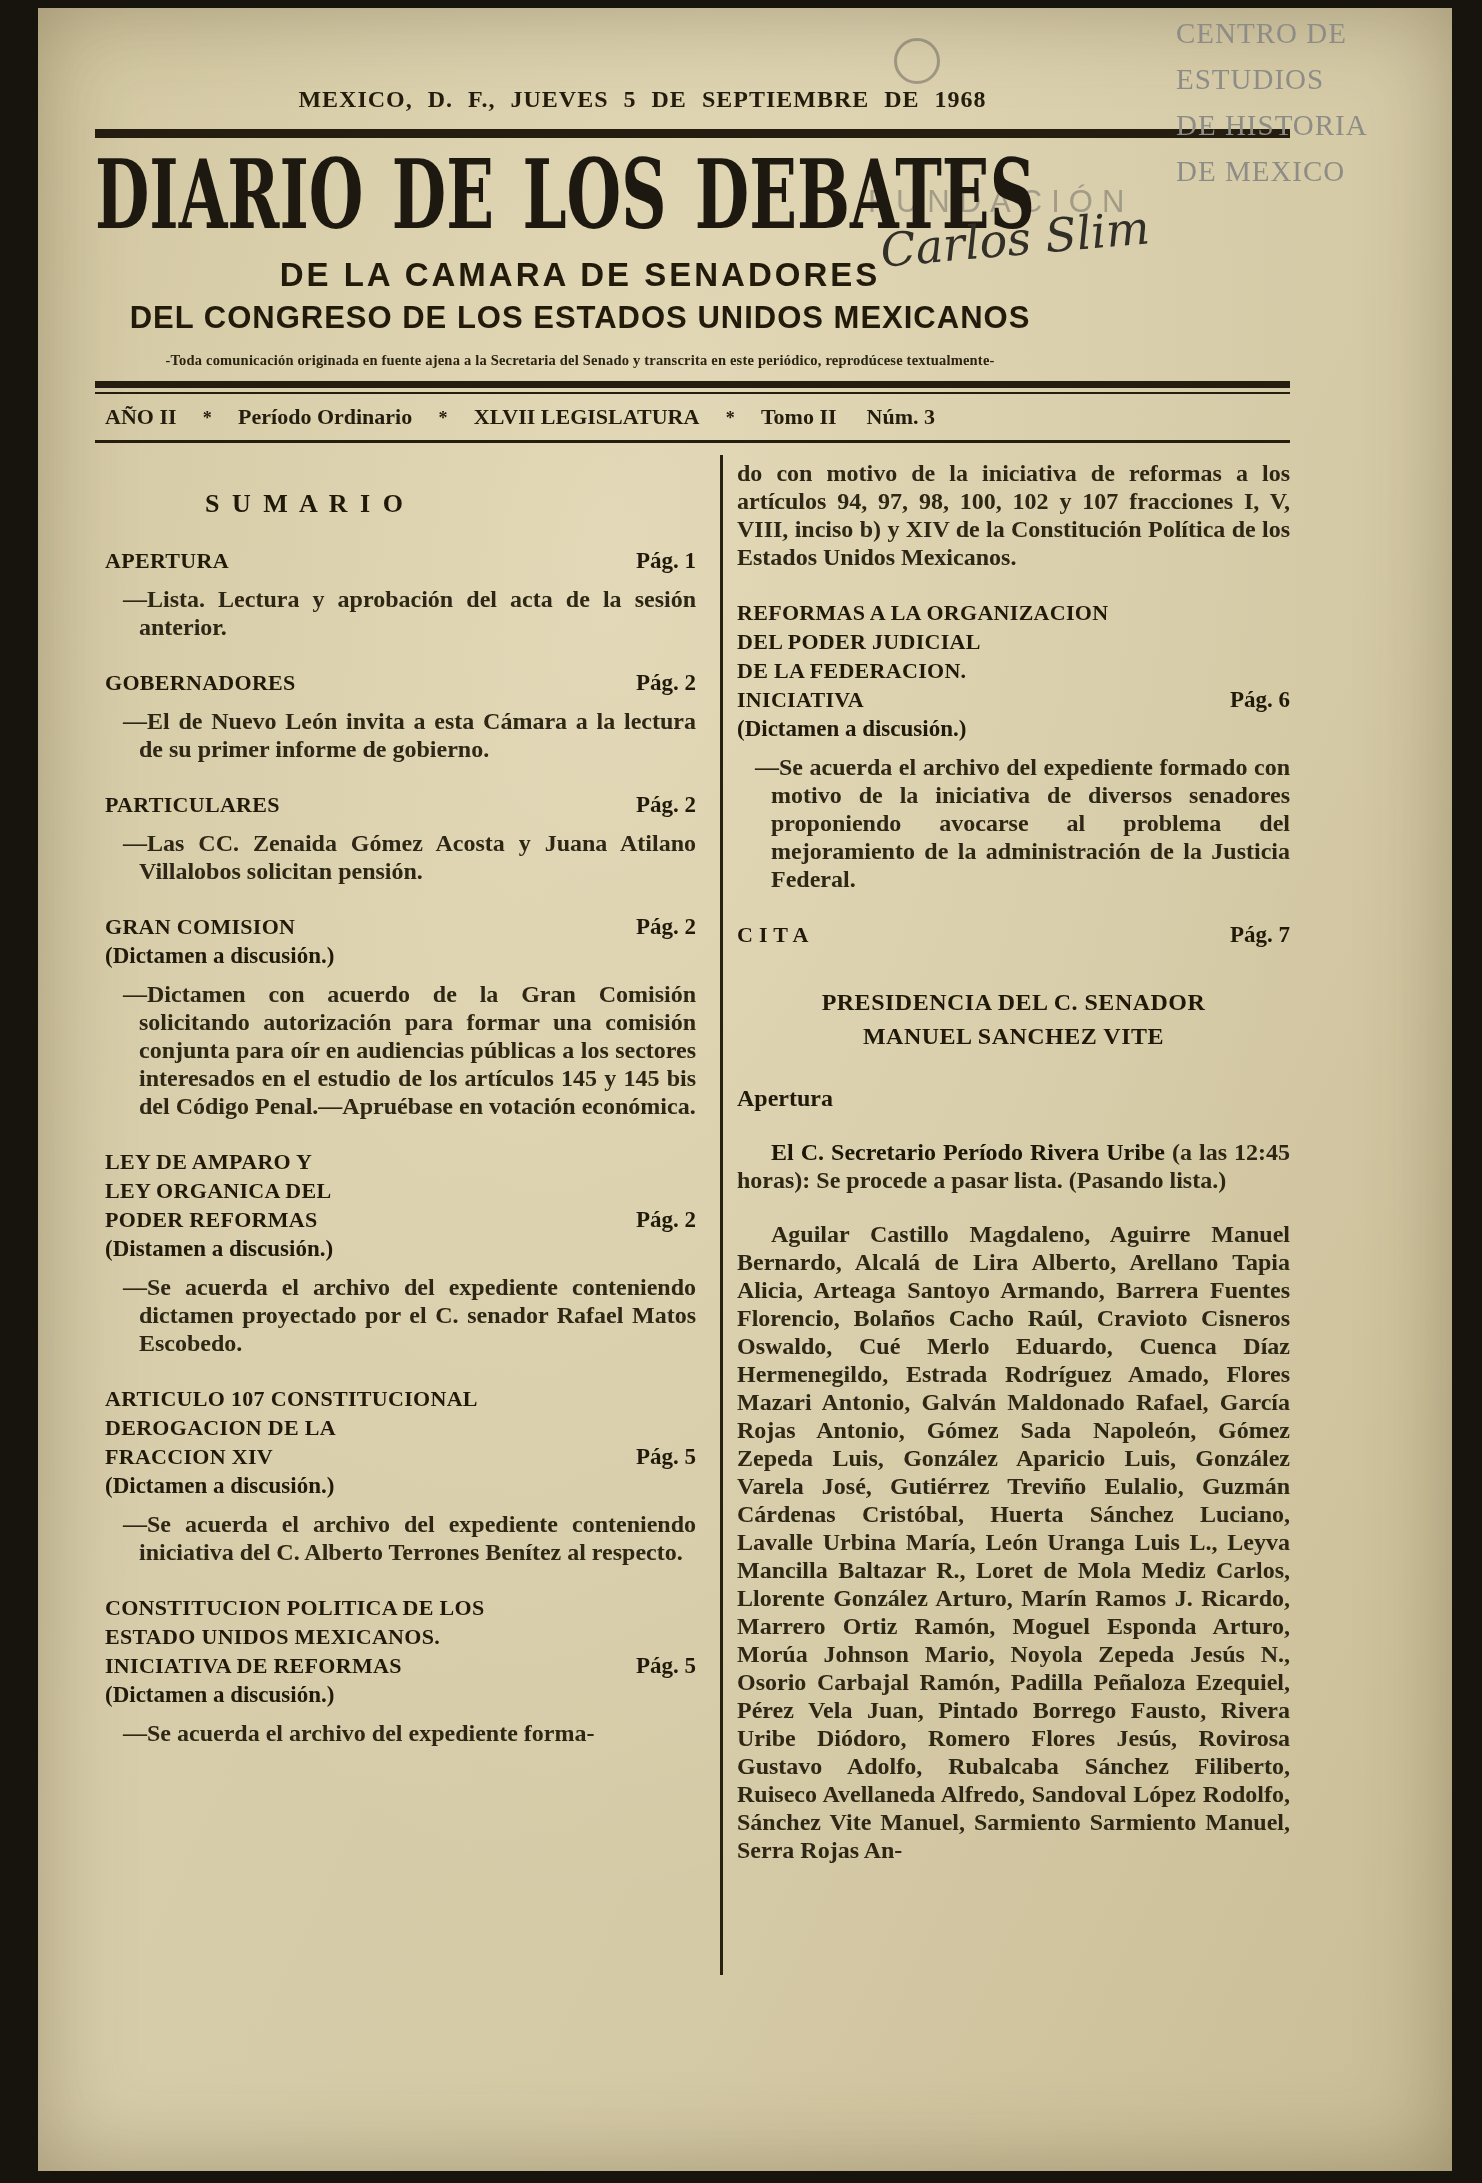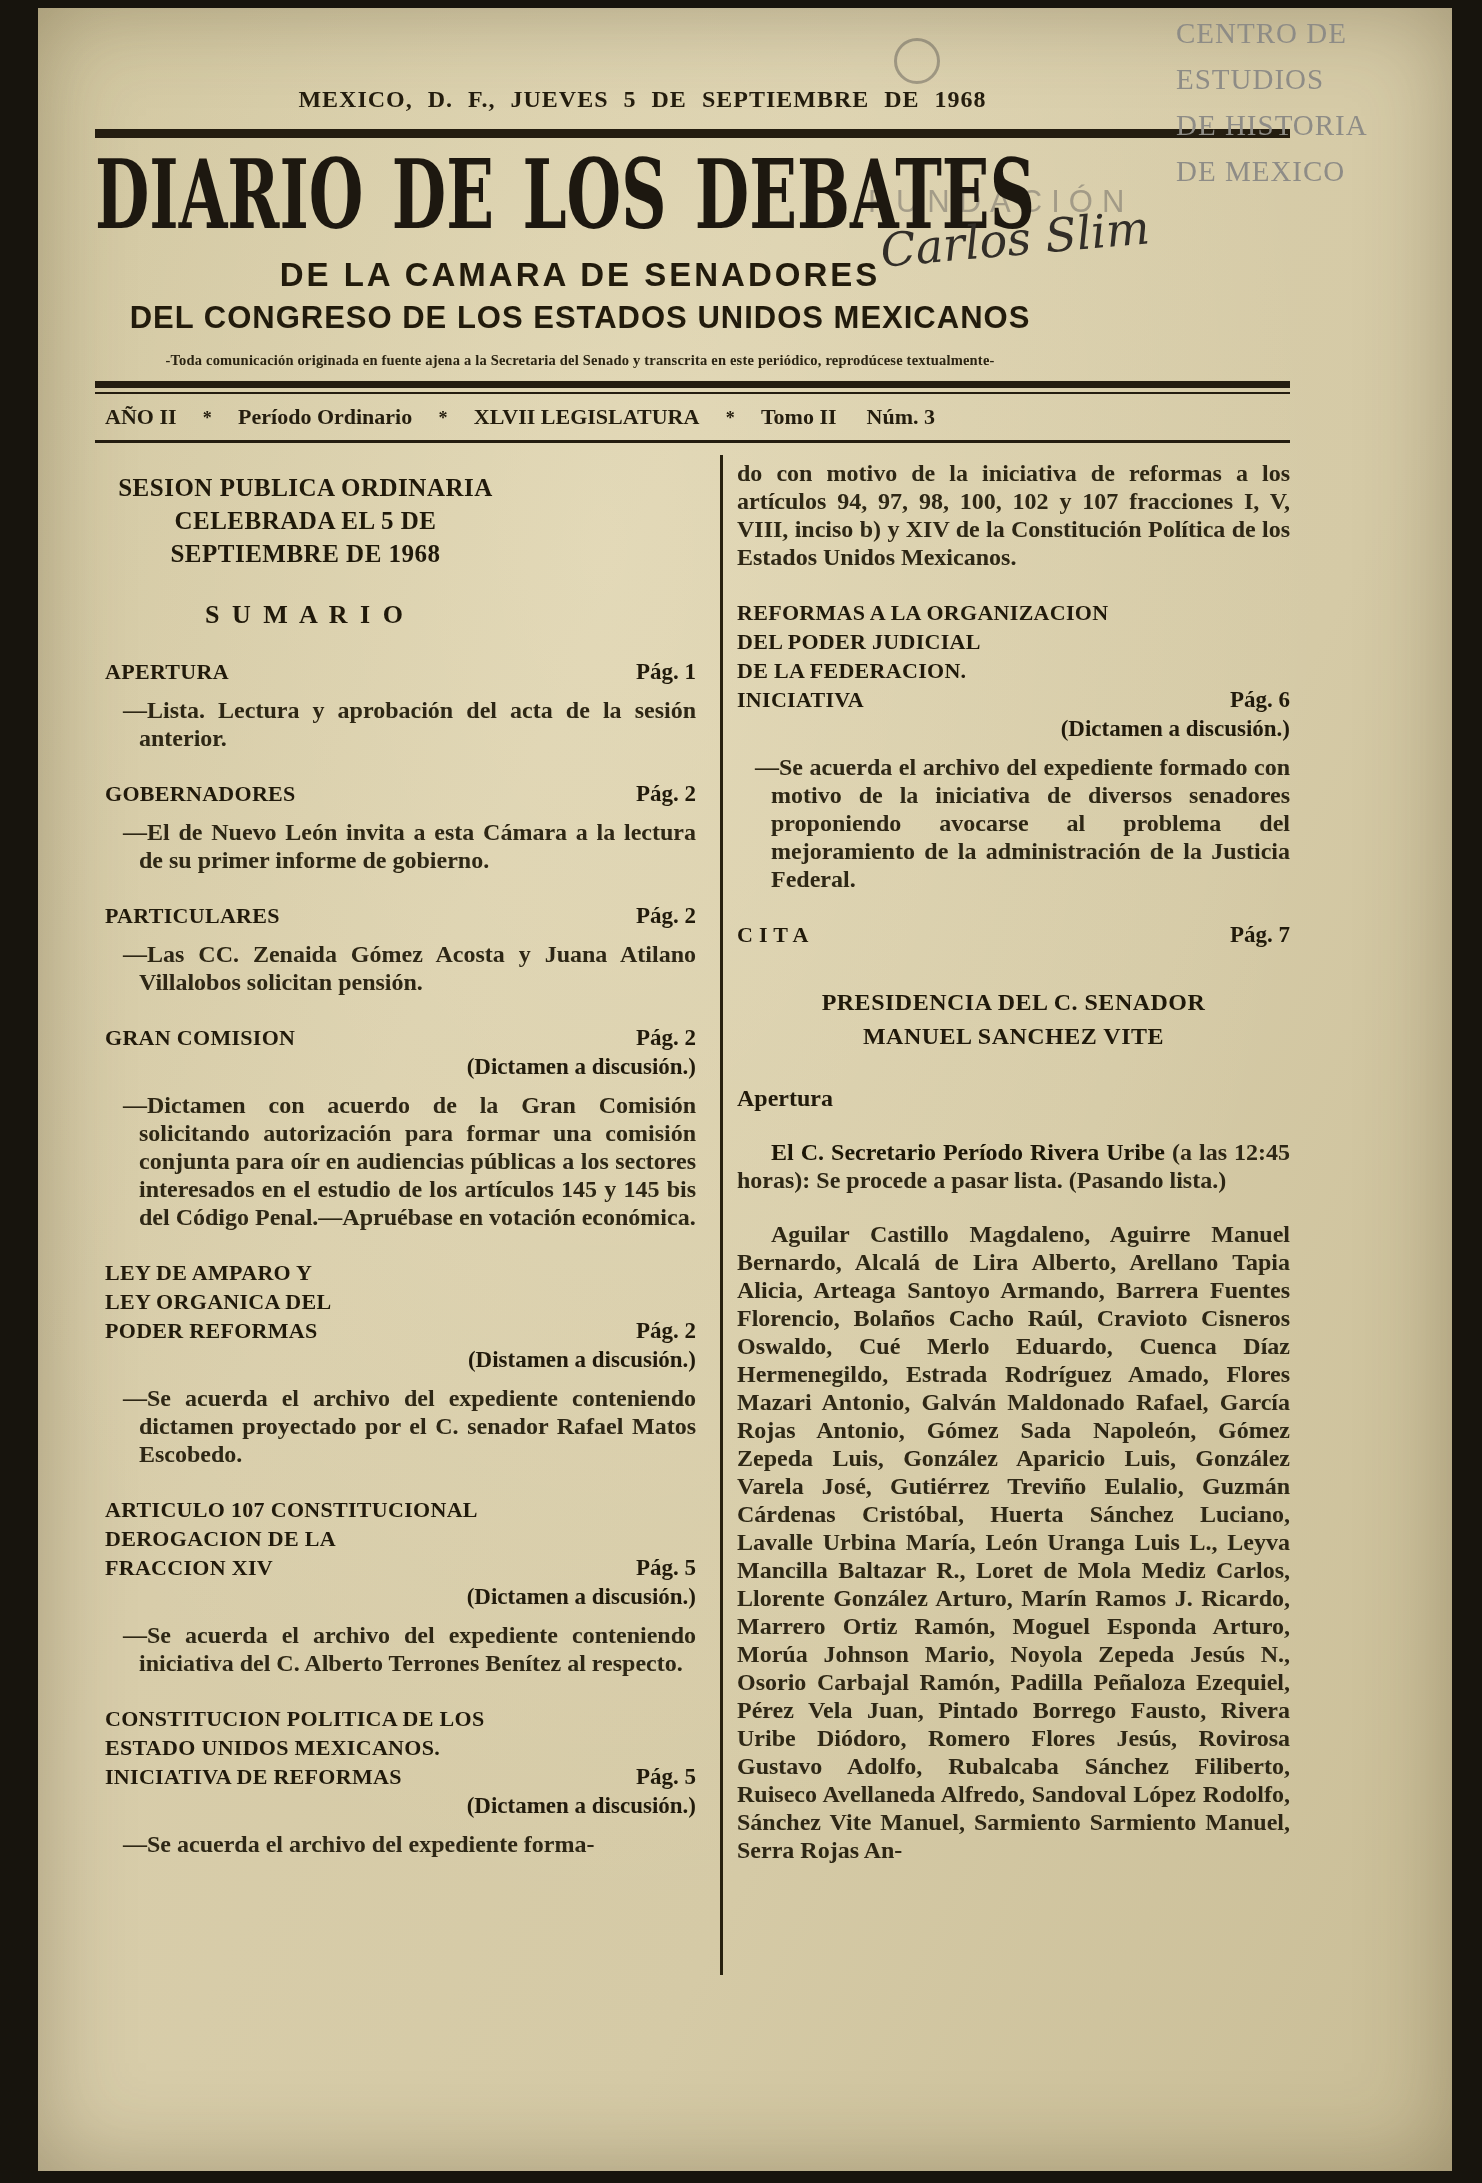--- a/index.html
+++ b/index.html
@@ -54,21 +54,21 @@
 
   .session-title{margin-top:12px;text-align:center;padding-right:190px;font-weight:bold;font-size:25px;
     line-height:33px;letter-spacing:.5px;color:#20190a;}
   .sumario{margin-top:30px;text-align:center;padding-right:190px;font-weight:bold;font-size:26px;
     letter-spacing:3px;color:#20190a;}
 
   .toc-entry{margin-top:27px;}
   .toc-headline{display:flex;justify-content:space-between;align-items:baseline;}
   .toc-heading{font-weight:bold;font-size:22px;line-height:29px;letter-spacing:.3px;color:#211a0b;display:block;}
   .toc-page{font-weight:bold;font-size:23px;white-space:nowrap;padding-left:12px;color:#211a0b;}
-  .toc-note{font-weight:bold;font-size:23px;line-height:29px;color:#211a0b;text-align:right;}
+  .toc-note{font-weight:bold;font-size:23px;line-height:29px;color:#211a0b;}
   .toc-body{margin-top:10px;font-weight:bold;font-size:24px;line-height:28px;text-align:justify;
     padding-left:34px;text-indent:-16px;color:#2e2715;}
   .toc-body.cont{margin-top:0;padding-left:0;text-indent:0;}
 
   .presidency{margin-top:36px;text-align:center;font-size:24px;line-height:34px;font-weight:bold;
     letter-spacing:.5px;color:#20190a;}
   .presidency span{display:block;}
   .apertura{margin-top:32px;font-size:24px;font-weight:bold;color:#211a0b;}
   .body-par{margin-top:26px;font-size:24px;line-height:28px;text-align:justify;color:#2e2715;font-weight:bold;}
   .body-par.indent{text-indent:34px;}
@@ -112,25 +112,20 @@
         <span>XLVII LEGISLATURA</span>
         <span class="meta-star">*</span>
         <span class="tomo"><span>Tomo II</span><span class="num">Núm. 3</span></span>
       </div>
       <div class="rule rule-bottom"></div>
     </header>
 
     <main class="columns">
 
       <section class="col-left">
-        <div class="session-title">
-          <div>SESION PUBLICA ORDINARIA</div>
-          <div>CELEBRADA EL 5 DE</div>
-          <div>SEPTIEMBRE DE 1968</div>
-        </div>
         <div class="sumario">S U M A R I O</div>
 
         <article class="toc-entry">
           <div class="toc-headline">
             <span class="toc-heading">APERTURA</span>
             <span class="toc-page">Pág. 1</span>
           </div>
           <p class="toc-body">—Lista. Lectura y aprobación del acta de la sesión anterior.</p>
         </article>
 

